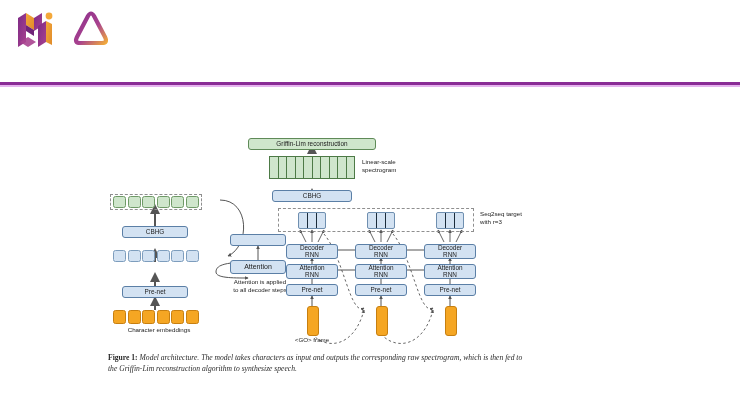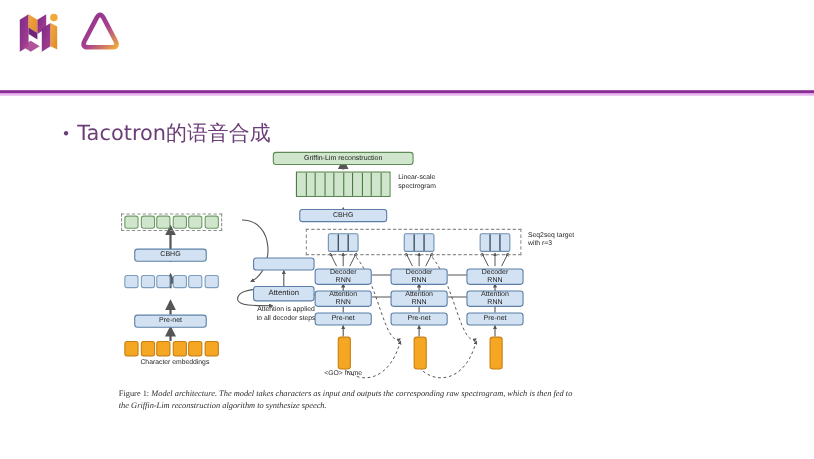--- a/index.html
+++ b/index.html
@@ -163,21 +163,21 @@
 
   .fig-caption {
     position: absolute;
     left: 8px; top: 214px;
     width: 420px;
     font-size: 7.6px;
     color: #2b2b2b;
     line-height: 1.5;
     font-family: "Liberation Serif", serif;
   }
-  .fig-caption b { font-weight: normal; font-style: normal; }
+  .fig-caption b { font-weight: bold; font-style: normal; }
   .fig-caption i { font-style: italic; }
 
   svg.overlay {
     position: absolute;
     left: 0; top: 0;
     width: 430px; height: 212px;
     overflow: visible;
   }
 </style>
 </head>
@@ -220,23 +220,20 @@
           <path d="M68 37 Q62 37 65 31 L76 10 Q79 5 82 10 L93 31 Q96 37 90 37 Z" fill="none" stroke="url(#gring)" stroke-width="4.2" stroke-linejoin="round"></path>
         </g>
       </svg>
     </div>
 
   </div>
 
   <div class="divider"></div>
   <div class="divider-soft"></div>
 
-  <div class="bullet-line">
-    <span class="bullet-dot">•</span><span>Tacotron的语音合成</span>
-  </div>
 
   <div class="figure">
     <div class="fig-canvas">
 
       <svg class="overlay" viewBox="0 0 430 212">
         <defs>
           <marker id="ah" markerWidth="5" markerHeight="5" refX="4" refY="2.5" orient="auto">
             <path d="M0,0 L5,2.5 L0,5 Z" fill="#555"></path>
           </marker>
           <marker id="ahs" markerWidth="4" markerHeight="4" refX="3.4" refY="2" orient="auto">

